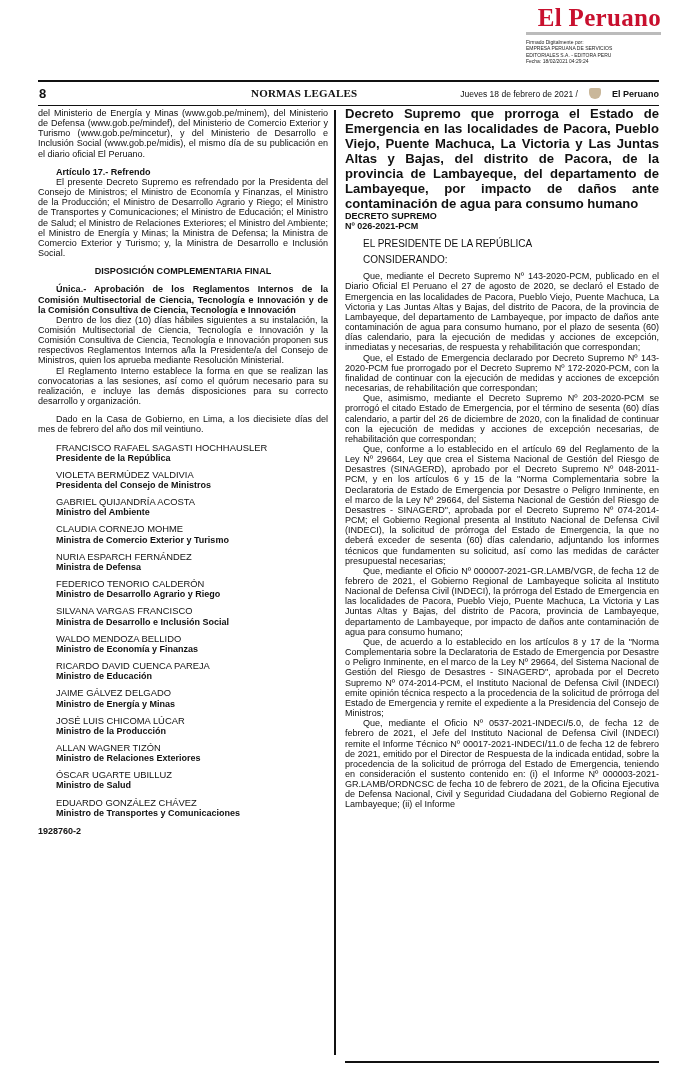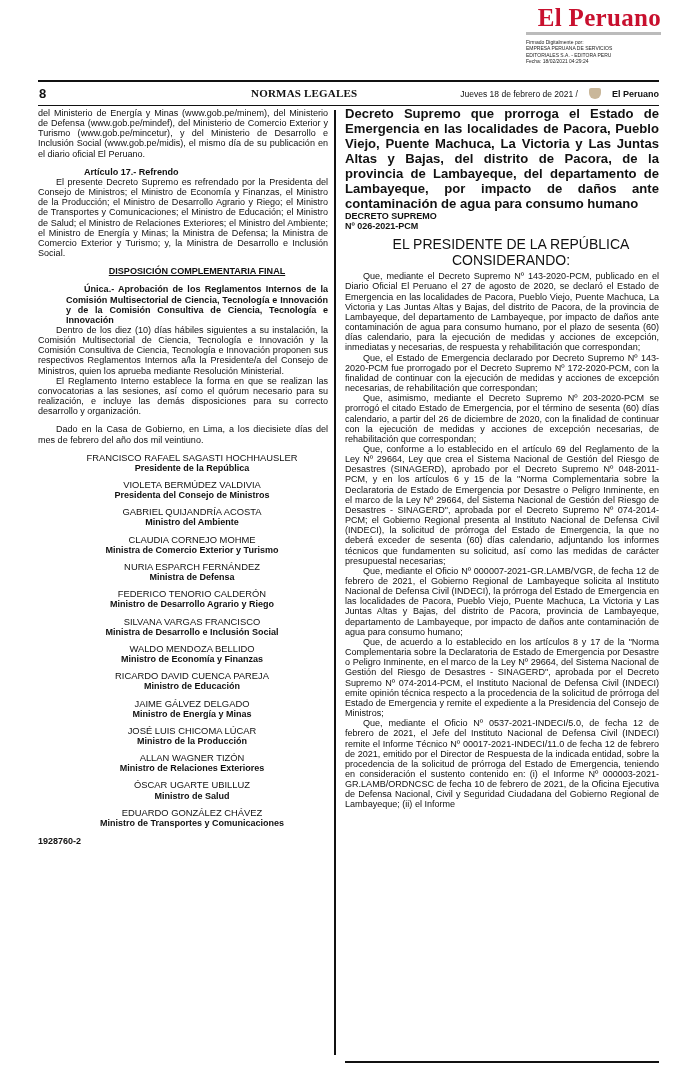--- a/index.html
+++ b/index.html
@@ -13,29 +13,29 @@
   .section { position:absolute; left:213px; top:5px; font-weight:bold; font-size:11px; letter-spacing:0.2px;font-family:Liberation Serif, serif; }
   .dateline { position:absolute; right:0; top:6px; font-size:8.5px; display:flex; align-items:center; gap:11px; }
   .shield { width:12px; height:11px; border-radius:2px 2px 6px 6px; background:#c9b79a; display:inline-block; }
   .brand-small { font-weight:bold; font-size:9px; }
   .col { position:absolute; top:108px; font-size:9.05px; line-height:10.15px; text-align:justify; }
   .left { left:38px; width:290px; }
   .divider { position:absolute; left:334px; top:110px; width:2px; height:945px; background:#111; }
   .right { left:345px; width:314px; }
   p { margin:0; }
   .ind { text-indent:18px; }
-  .bold { font-weight:bold;margin-left:28px; }
-  .center { text-align:center;text-decoration:underline; }
+  .bold { font-weight:bold; }
+  .center { text-align:center; }
   .gap { height:8px; }
-  .sign { margin-left:18px; margin-bottom:7px; text-align:center; }
+  .sign { margin-left:18px; margin-bottom:7px; text-align:left; }
   .sign .n { font-size:9.4px; }
   .sign .r { font-weight:bold; font-size:9px; }
   .title { font-weight:bold; font-size:13.1px; line-height:15px; text-align:justify; margin-bottom:0; margin-top:-2px; }
   .ds-head { text-align:left; font-weight:bold; font-size:9px; line-height:10px; margin-bottom:8px; }
-  .caps { font-size:14px; margin-left:18px; margin-bottom:6px; text-align:center; }
+  .caps { font-size:10px; margin-left:18px; margin-bottom:6px; text-align:left; }
   .code { font-weight:bold; font-size:9px; margin-top:8px; }
   .bottombar { position:absolute; left:345px; top:1061px; width:314px; height:2px; background:#111; }
 </style>
 </head>
 <body>
 
 <div class="masthead">
   <div class="logo">El Peruano</div>
   <div class="logo-sub"></div>
   <div class="sig">

